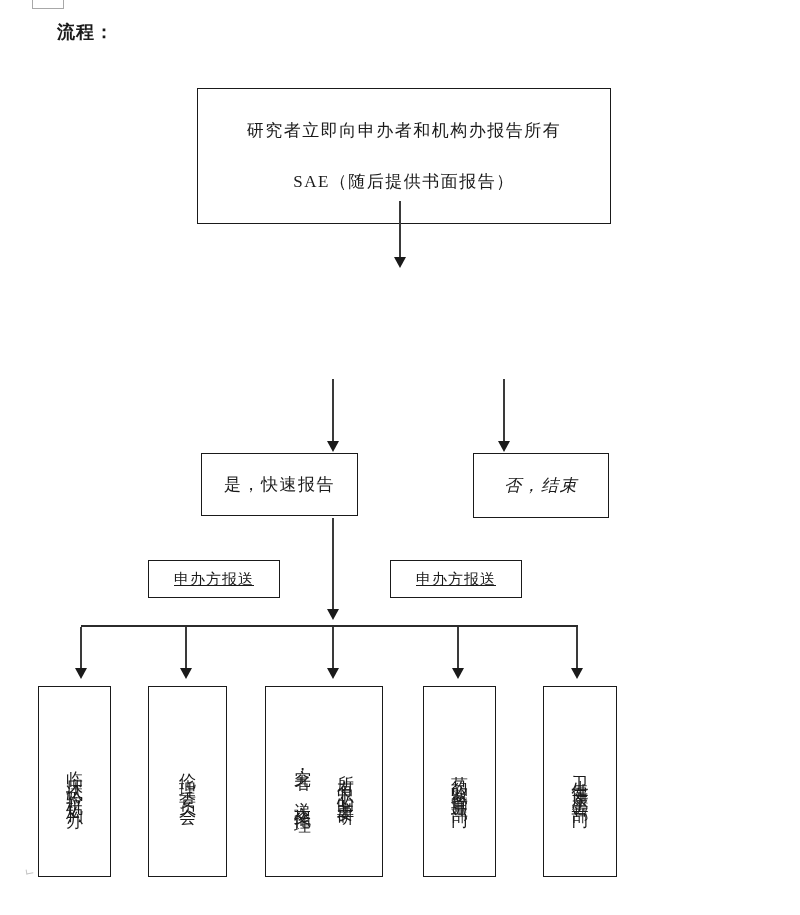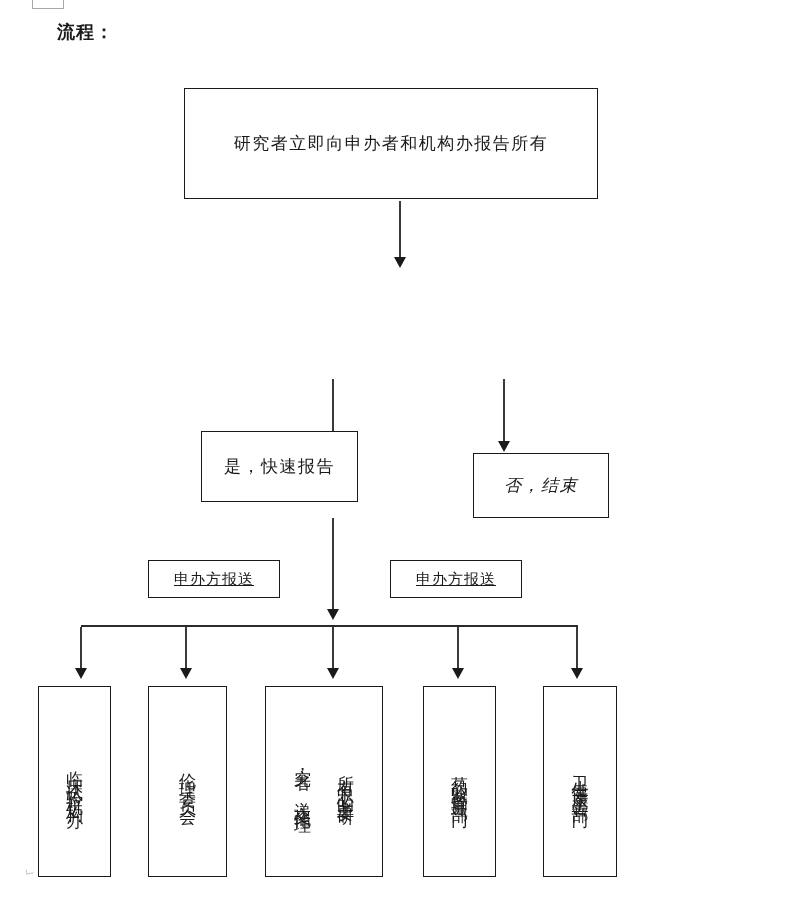--- a/index.html
+++ b/index.html
@@ -34,23 +34,23 @@
     background: #ffffff;
     box-sizing: border-box;
     display: flex; flex-direction: column;
     align-items: center; justify-content: center;
     text-align: center;
     font-size: 17px; letter-spacing: 1.5px;
     line-height: 1;
   }
   .node .ln { display: block; white-space: nowrap; }
   .two-line .ln { line-height: 51px; }
-  .box-a { left: 184px; top: 88px;  width: 414px; height: 111px; }
+  .box-a { left: 197px; top: 88px;  width: 414px; height: 136px; }
   .box-b { left: 230px; top: 270px; width: 346px; height: 108px; }
-  .box-c { left: 201px; top: 431px; width: 157px; height: 71px; }
+  .box-c { left: 201px; top: 453px; width: 157px; height: 63px; }
   .box-d { left: 473px; top: 453px; width: 136px; height: 65px; font-style: italic; }
   .label-box { font-size: 15px; letter-spacing: 1px; text-decoration: underline; }
   .label-l { left: 148px; top: 560px; width: 132px; height: 38px; }
   .label-r { left: 390px; top: 560px; width: 132px; height: 38px; }
   
   .vbox {
     top: 686px; height: 191px;
     border: 1.5px solid #1a1a1a; background: #ffffff;
     box-sizing: border-box;
     display: flex; flex-direction: row-reverse;
@@ -80,20 +80,21 @@
 </head>
 <body>
 
 <div id="page">
 
   <div class="abs artifact-rect"></div>
   <div class="abs heading">流程：</div>
 
   <div class="abs node two-line box-a">
     <span class="ln">研究者立即向申办者和机构办报告所有</span>
+    <span class="ln">SAE（随后提供书面报告）</span>
   </div>
 
   <div class="abs shaft-v" style="left:399px; top:201px; height:56px;"></div>
   <div class="abs head-down" style="left:394px; top:257px;"></div>
 
 
   <div class="abs shaft-v" style="left:332px; top:379px; height:62px;"></div>
   <div class="abs head-down" style="left:327px; top:441px;"></div>
   <div class="abs shaft-v" style="left:503px; top:379px; height:62px;"></div>
   <div class="abs head-down" style="left:498px; top:441px;"></div>

